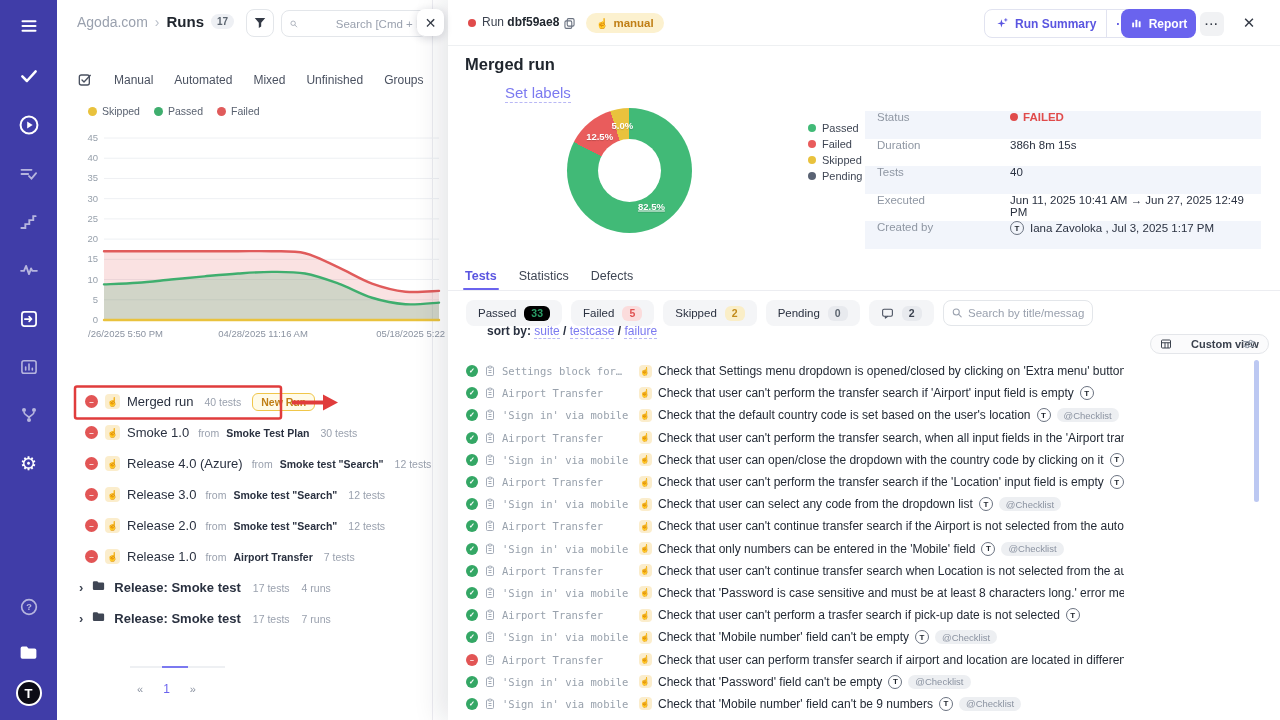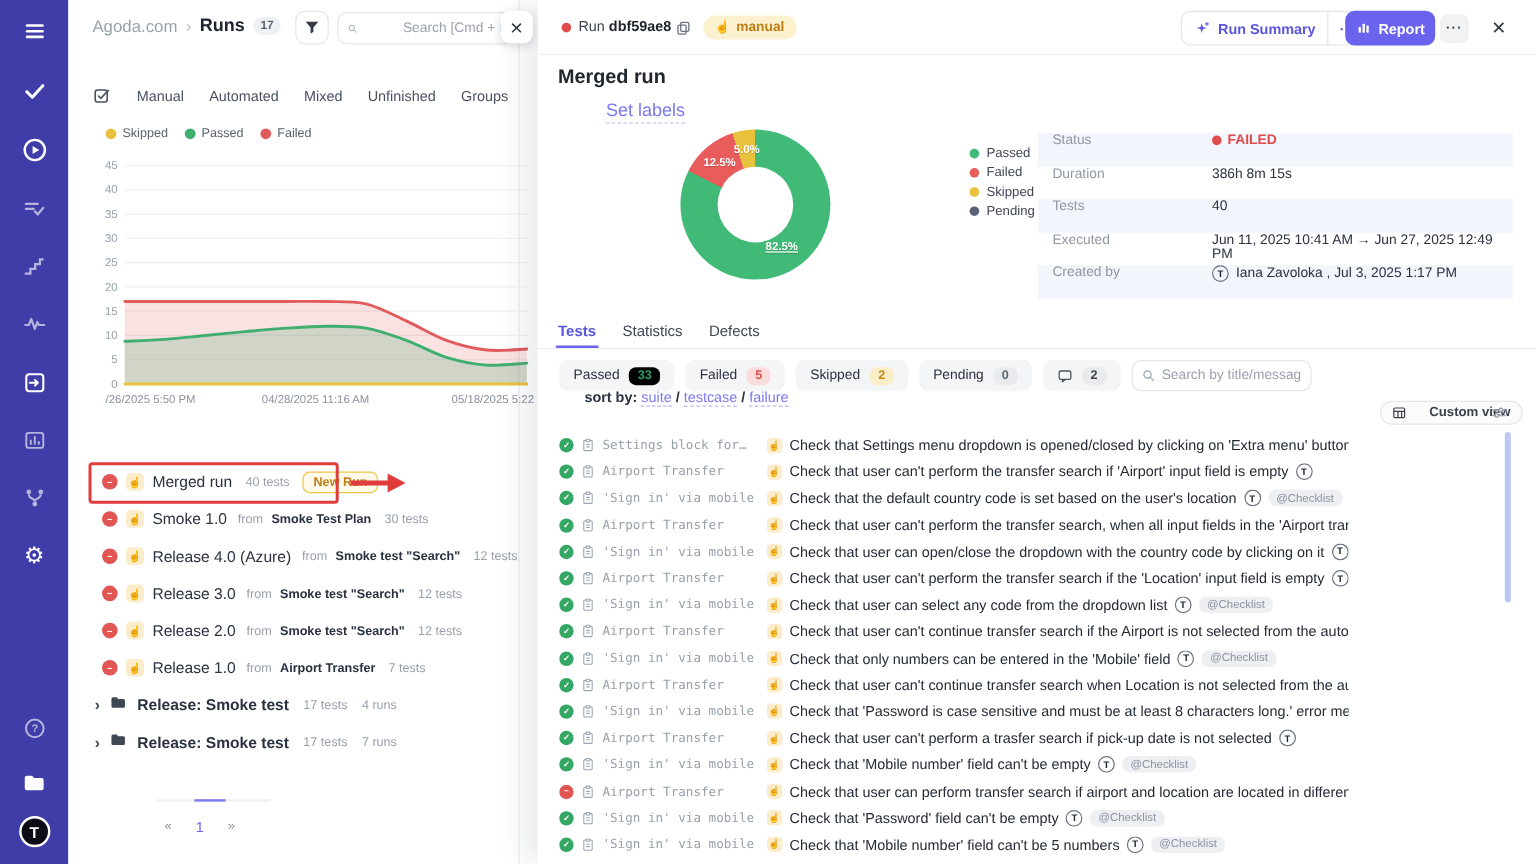--- a/index.html
+++ b/index.html
@@ -778,21 +778,21 @@
           <span style="display: flex;">
             <svg width="12" height="12" viewBox="0 0 24 24" stroke="#9aa3b0" stroke-width="1.8" fill="none">
               <rect x="5" y="4" width="14" height="17" rx="2"></rect>
               <rect x="9" y="2.2" width="6" height="4" rx="1" fill="#fff"></rect>
               <path d="M9 11h6M9 15h6"></path>
             </svg>
           </span>
           <span class="suite">'Sign in' via mobile</span>
           <span class="test-title-wrap">
             <span class="manual-chip" style="width: 13px; height: 13px; font-size: 8px;">☝</span>
-            <span class="test-title">Check that 'Mobile number' field can't be 5 numbers</span>
+            <span class="test-title">Check that 'Mobile number' field can't be 9 numbers</span>
             <span class="mini-avatar">T</span>
             <span class="checklist-badge">@Checklist</span>
           </span>
         </div>
       </div>
     <div class="list-scrollbar"></div>
   </section>
 
   <svg class="annotation-layer" width="1280" height="720" viewBox="0 0 1280 720">
     <rect x="75" y="386.5" width="206" height="32" rx="2" fill="none" stroke="#e03c3c" stroke-width="2.5"></rect>

